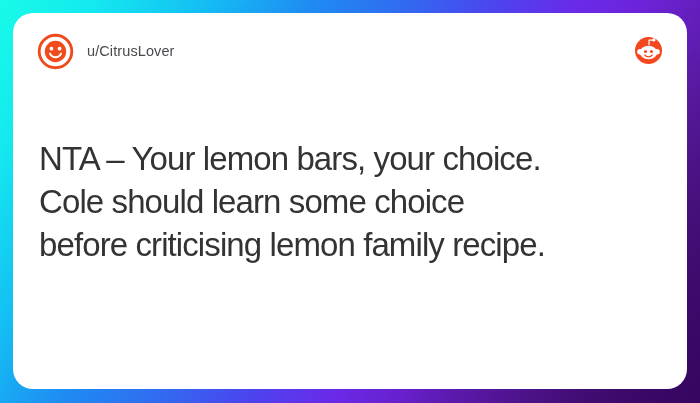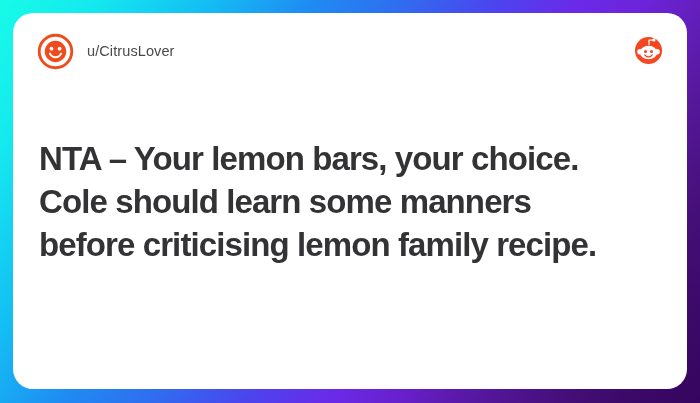--- a/index.html
+++ b/index.html
@@ -108,21 +108,21 @@
     top: 124px;
   }
 
   .body-line {
     font-family: "Liberation Sans", sans-serif;
     font-size: 33px;
     line-height: 43px;
     color: #333336;
     letter-spacing: -0.9px;
     white-space: nowrap;
-    font-weight: 700;
+    font-weight: 400;
   }
 </style>
 </head>
 <body>
 
 <div id="screen">
 
   <div id="card">
 
     <div class="card-header">
@@ -158,18 +158,18 @@
           <circle cx="23.6" cy="21.2" r="1.85" fill="#f4471f"></circle>
 
           <path d="M15.4 25.4 A5.6 5.6 0 0 0 24.6 25.4" fill="none" stroke="#f4471f" stroke-width="1.45" stroke-linecap="round"></path>
         </svg>
       </span>
 
     </div>
 
     <div class="card-body">
       <div class="body-line">NTA – Your lemon bars, your choice.</div>
-      <div class="body-line">Cole should learn some manners</div>
+      <div class="body-line">Cole should learn some choice</div>
       <div class="body-line">before criticising lemon family recipe.</div>
     </div>
 
   </div>
 </div>
 
 </body></html>

